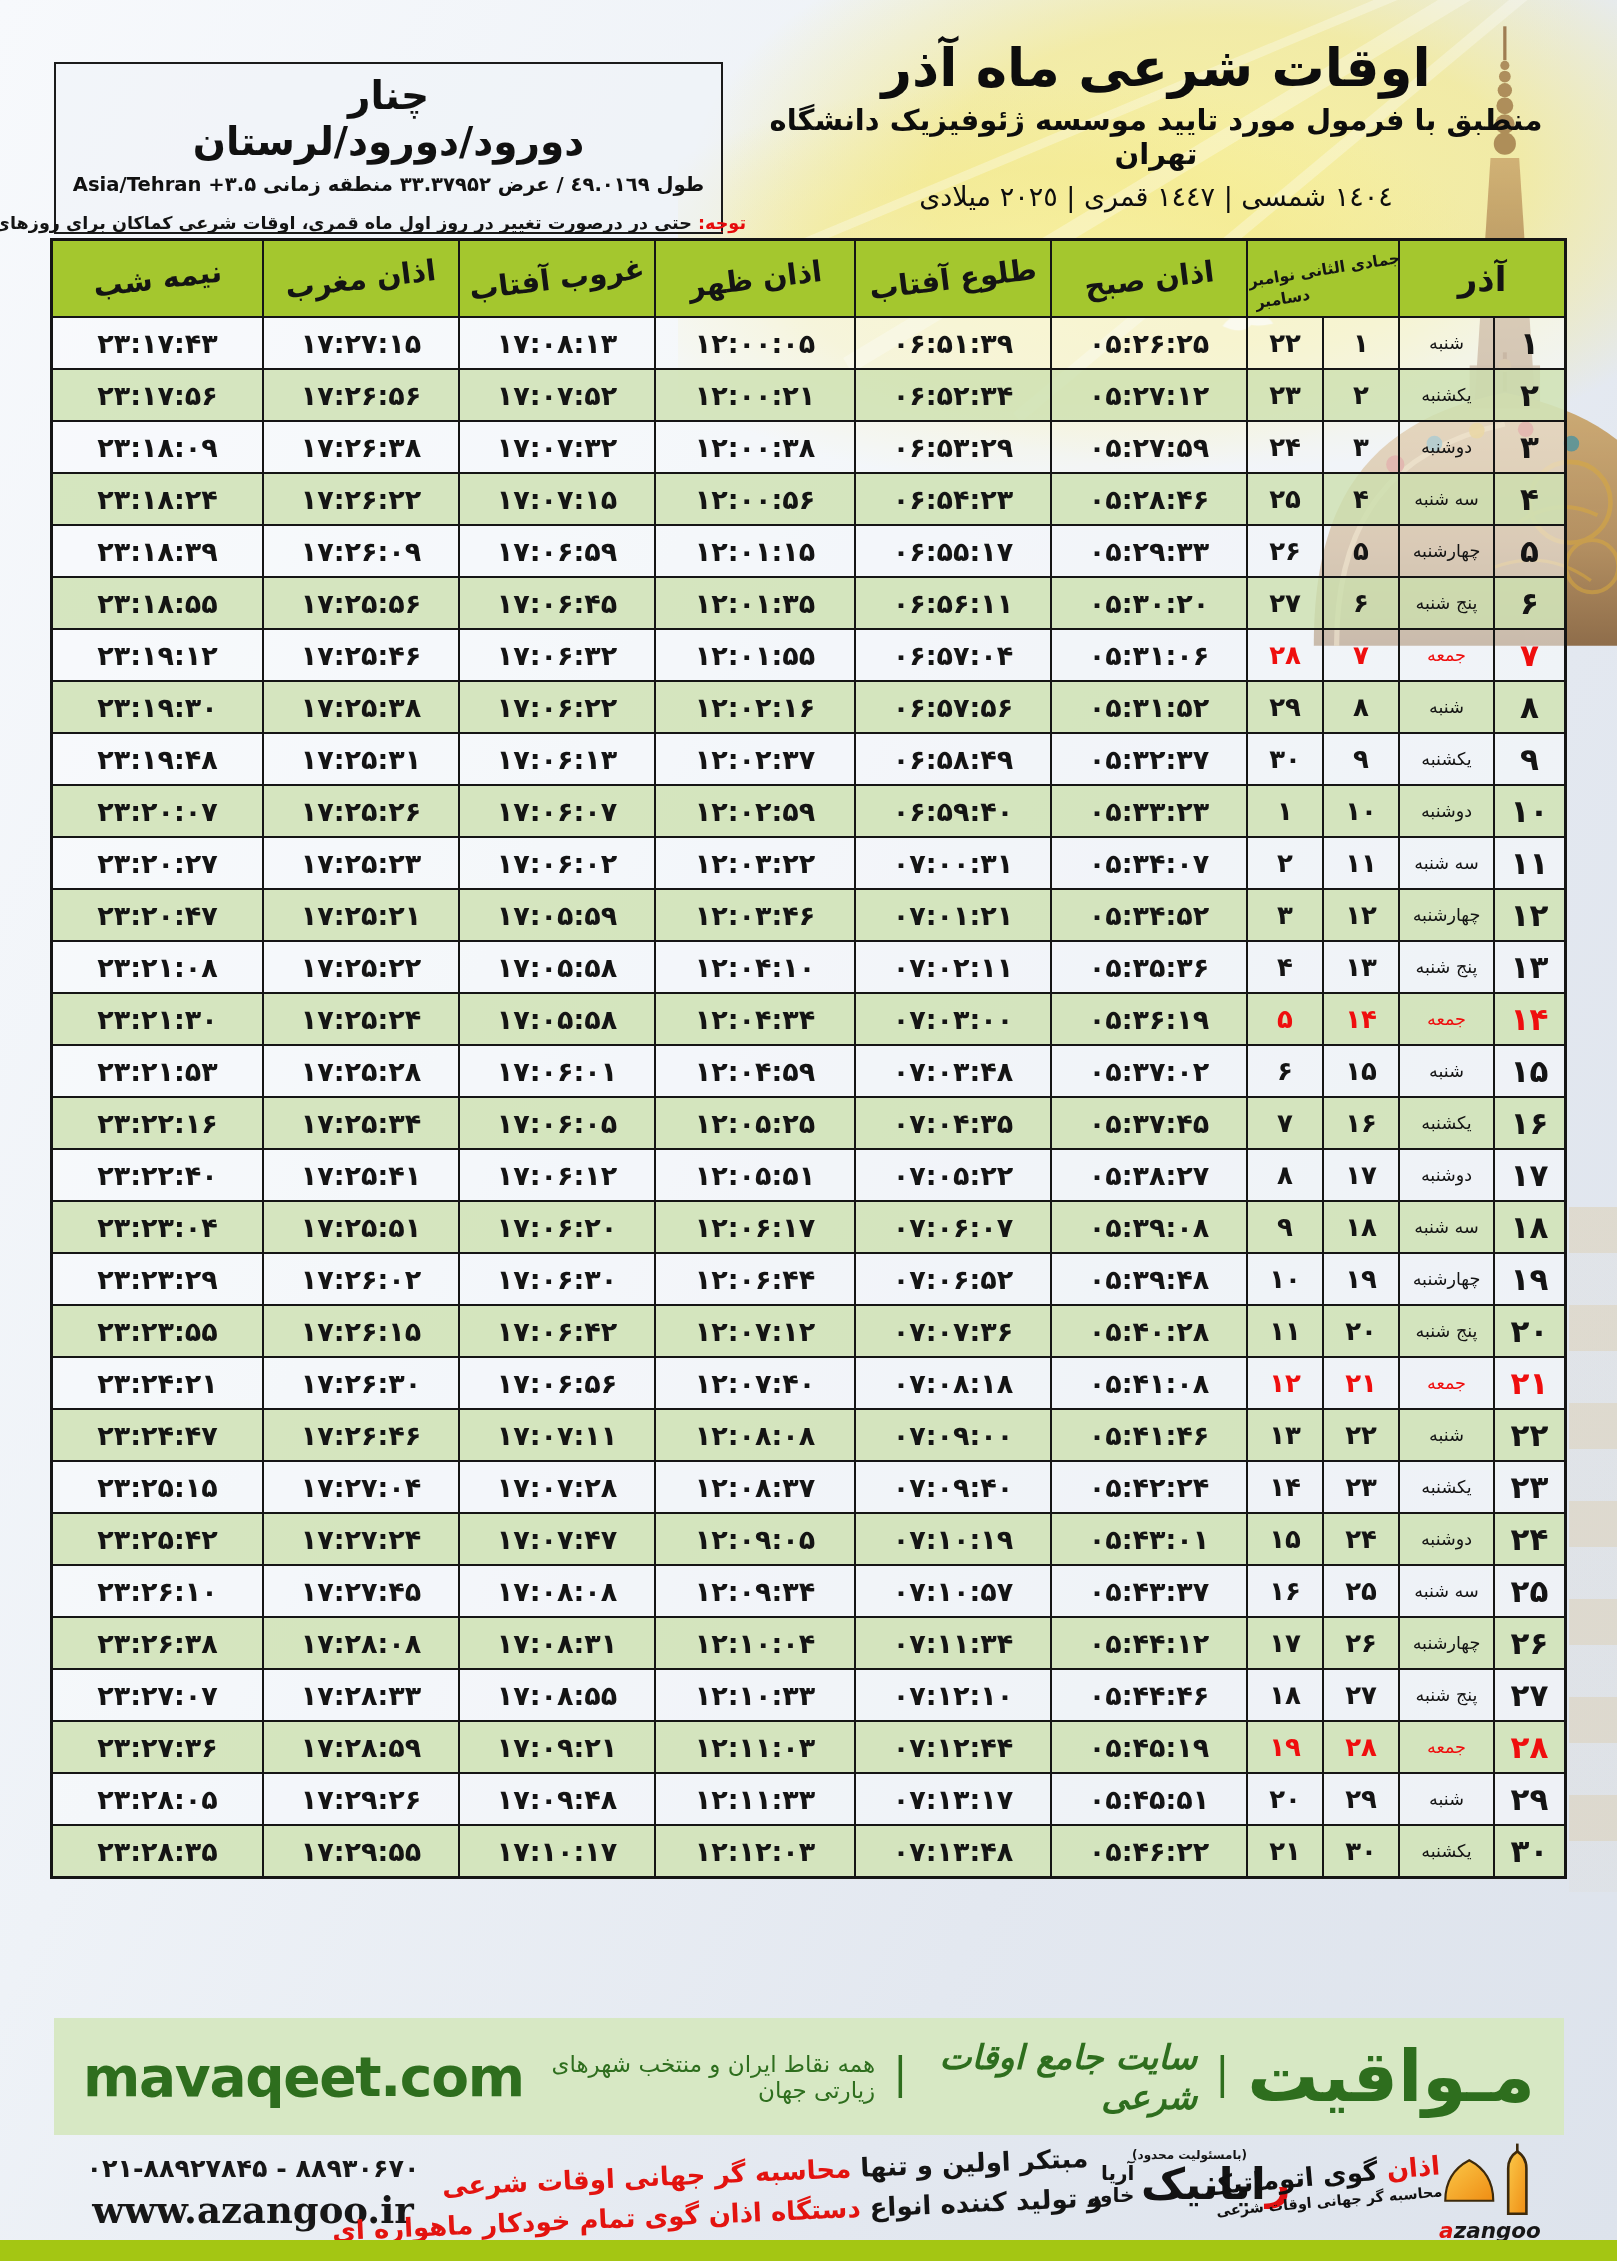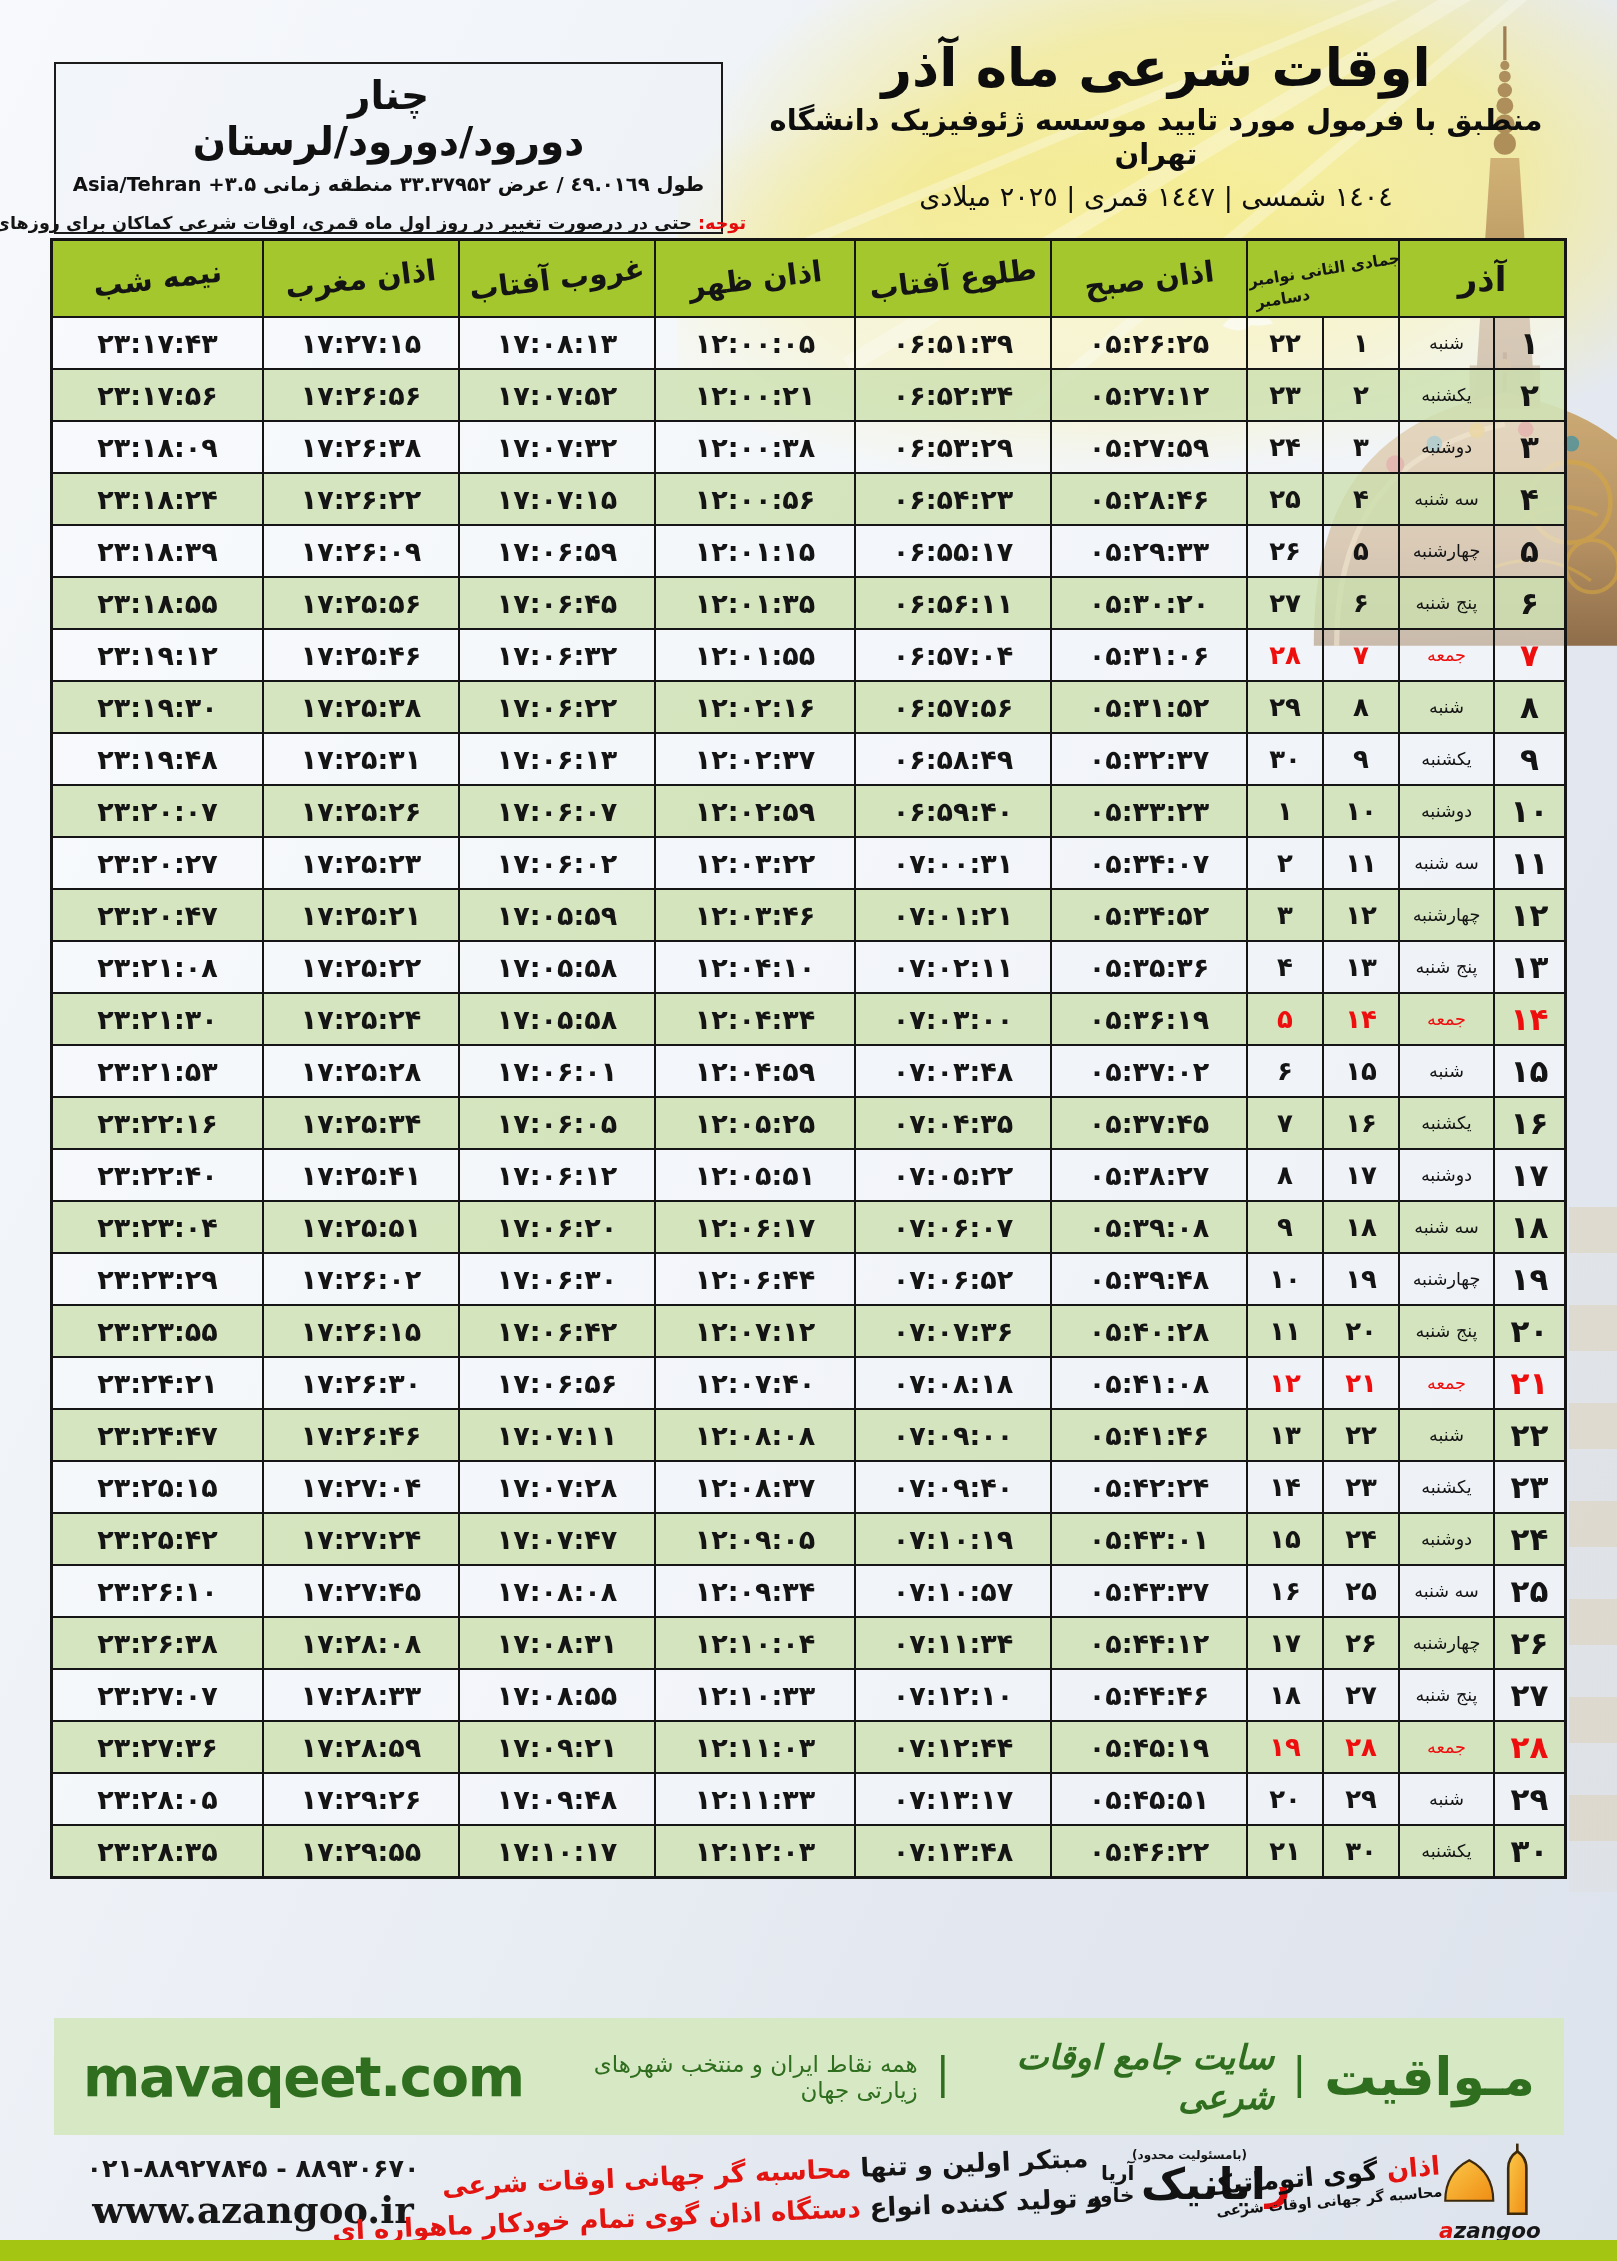--- a/index.html
+++ b/index.html
@@ -45,21 +45,21 @@
   .even{background:rgba(209,227,184,.90);}
   .c-azar{font-size:31px;font-weight:800;}
   .c-week{font-size:17.6px;font-weight:400;}
   .c-num{font-size:26px;font-weight:700;}
   .c-time{font-size:27px;font-weight:700;direction:ltr;letter-spacing:0.7px;}
   .friday.c-azar,.friday.c-week,.friday.c-num{color:#ef0e0e;}
 
   
   .mband{left:55px;top:2018px;width:1510px;height:117px;background:#d7e8c4;color:#2e6e1e;
          display:flex;direction:rtl;align-items:center;padding:0 29px;box-sizing:border-box;gap:18px;}
-  .m-brand{font-size:52px;font-weight:800;}
+  .m-brand{font-size:71px;font-weight:800;}
   .m-div{font-size:42px;font-weight:400;margin-top:-5.2px;}
   .m-t1{font-size:34px;font-weight:700;font-style:italic;}
   .m-t2{font-size:23px;font-weight:500;}
   .m-domain{font-size:55px;font-weight:800;margin-right:auto;direction:ltr;letter-spacing:-1.3px;}
 
   
   .phones-block{left:65px;top:2153px;width:378px;text-align:center;color:#171717;}
   .phones{font-size:25.4px;font-weight:700;direction:ltr;}
   .website{font-size:37px;font-weight:700;font-family:"DejaVu Serif",serif;direction:ltr;margin-top:5.2px;}
   .promo{left:431px;top:2152px;width:672px;text-align:center;transform:rotate(-2.5deg);color:#141414;}

